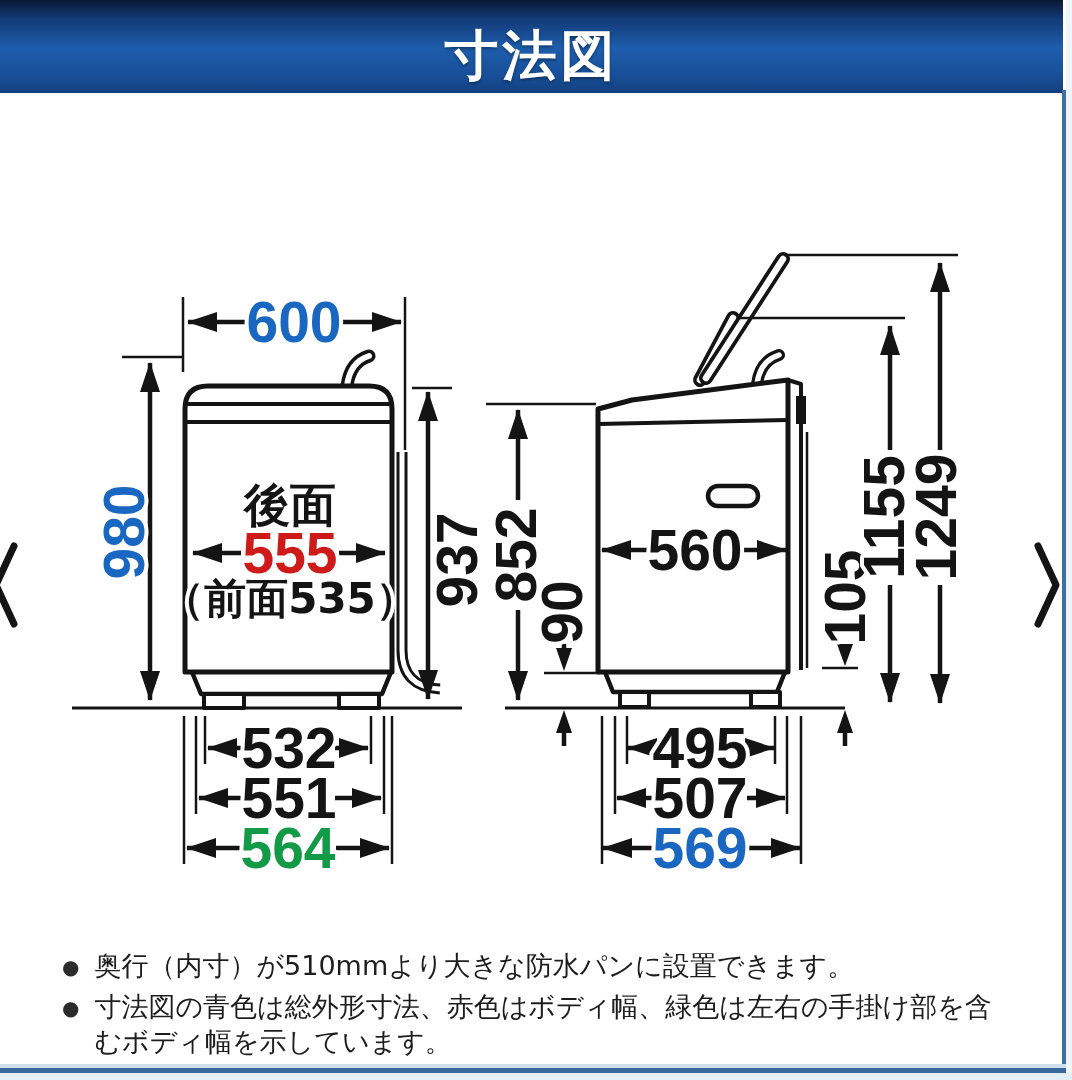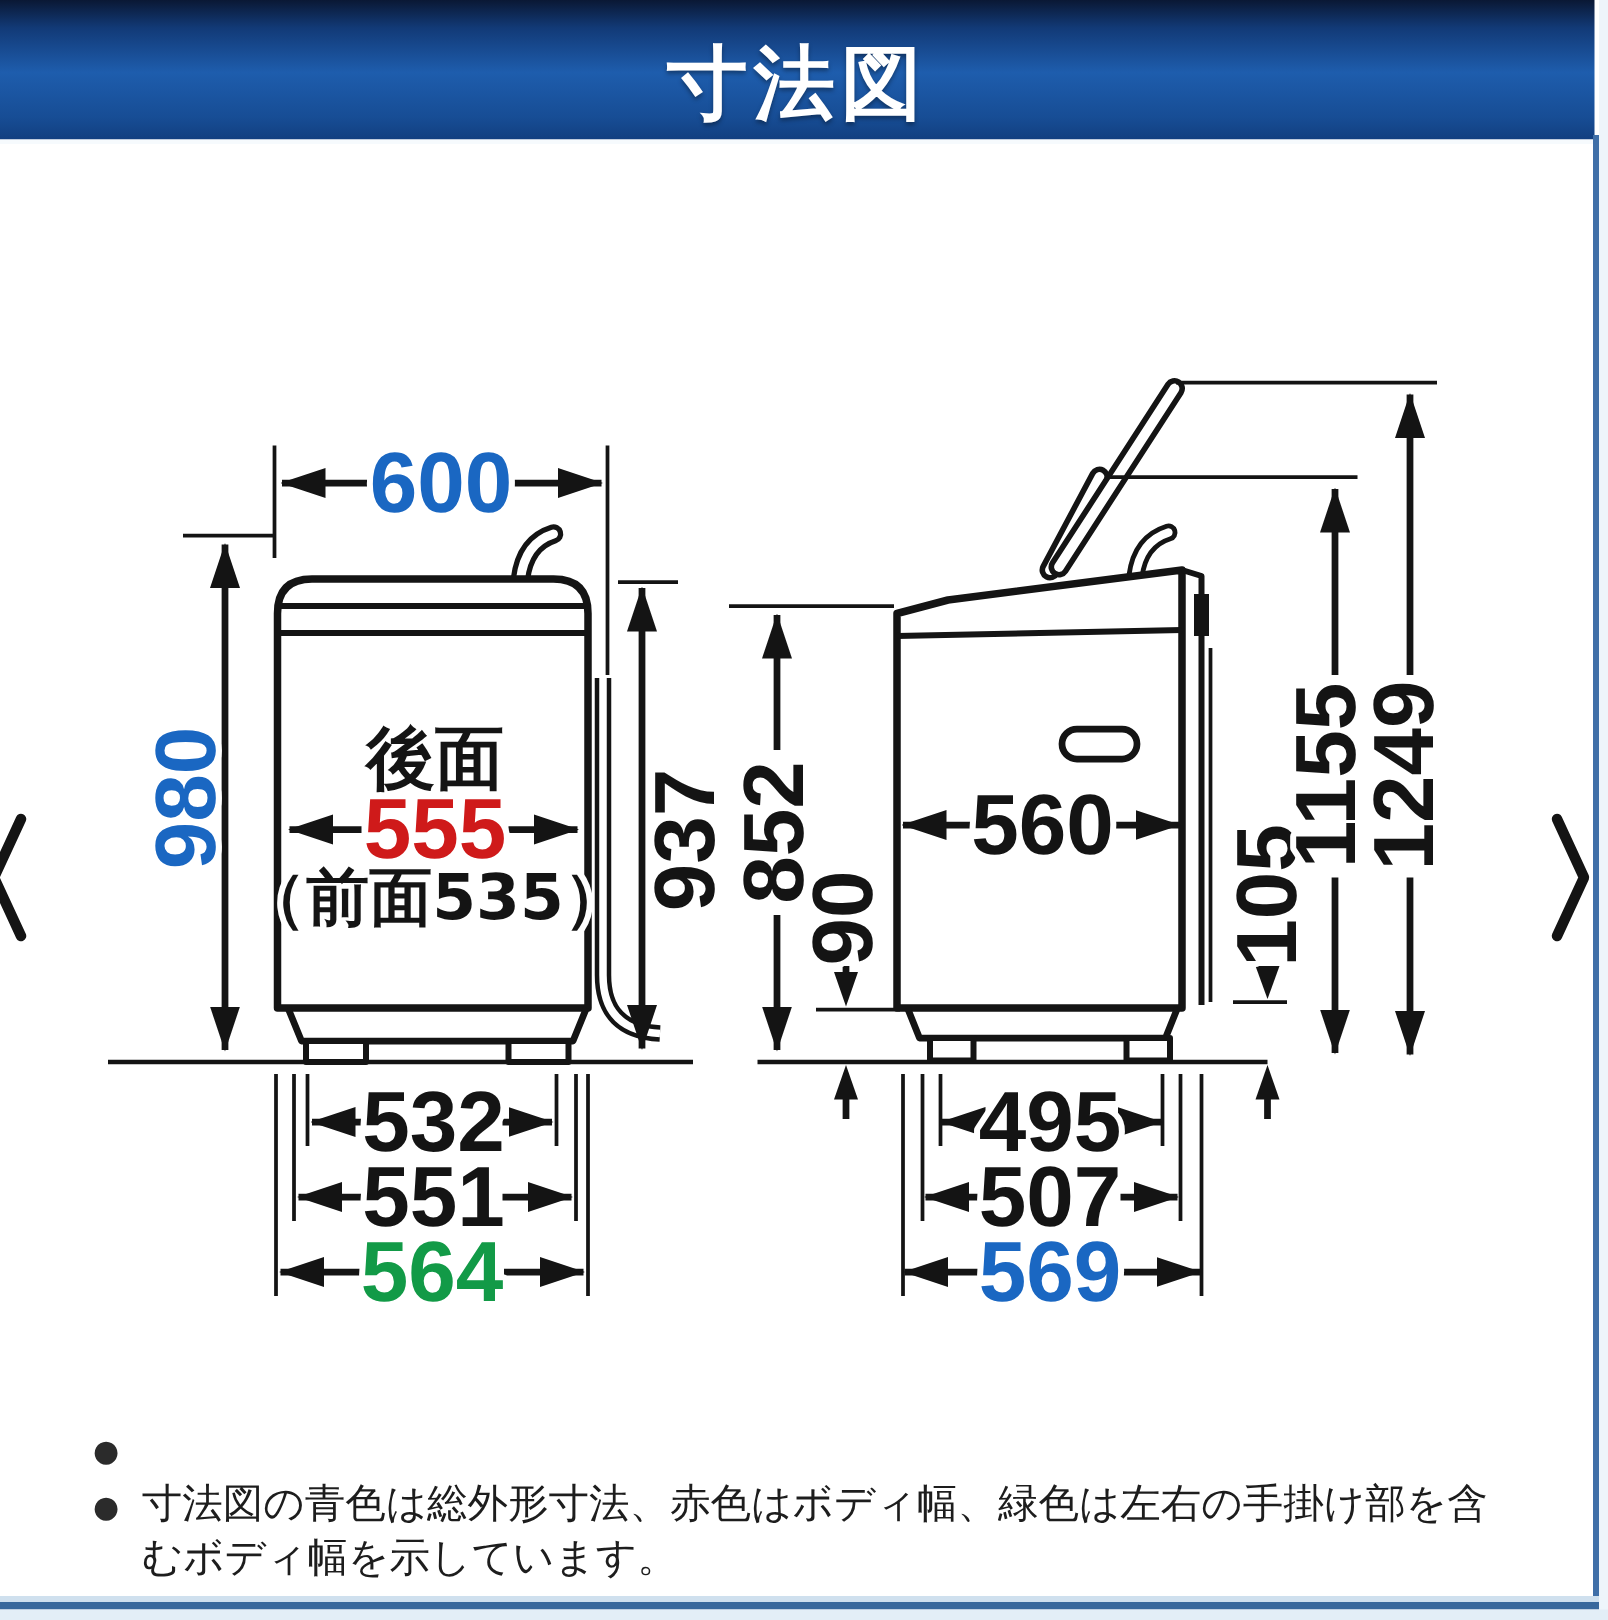--- a/index.html
+++ b/index.html
@@ -192,20 +192,21 @@
       <polyline points="14,546 -4,585 14,624"></polyline>
     </g>
     <g stroke="#141414" stroke-width="7" fill="none" stroke-linecap="round" stroke-linejoin="round">
       <polyline points="1038,546 1056,585 1038,624"></polyline>
     </g>
   </svg>
 
   <div class="notes">
     <div class="note">
       <span class="bullet">●</span>
+      <span>奥行（内寸）が510mmより大きな防水パンに設置できます。</span>
     </div>
     <div class="note">
       <span class="bullet">●</span>
       <span>寸法図の青色は総外形寸法、赤色はボディ幅、緑色は左右の手掛け部を含むボディ幅を示しています。</span>
     </div>
   </div>
 
   <div class="edge-right-pale"></div>
   <div class="edge-right-line"></div>
   <div class="edge-bottom-light"></div>

